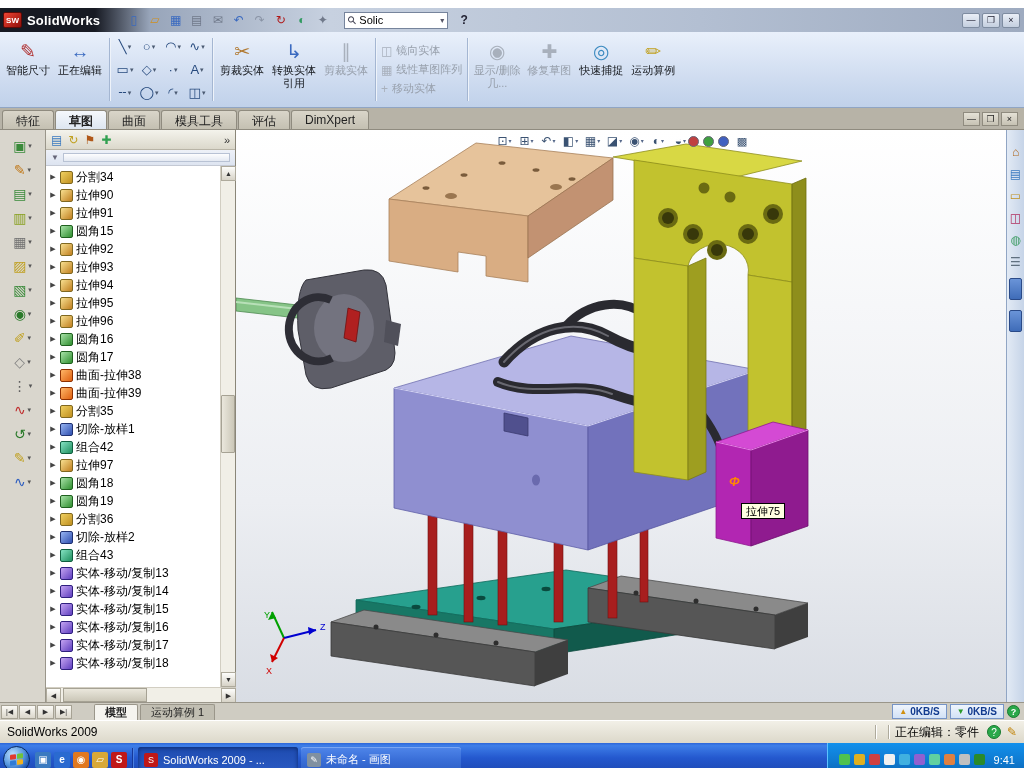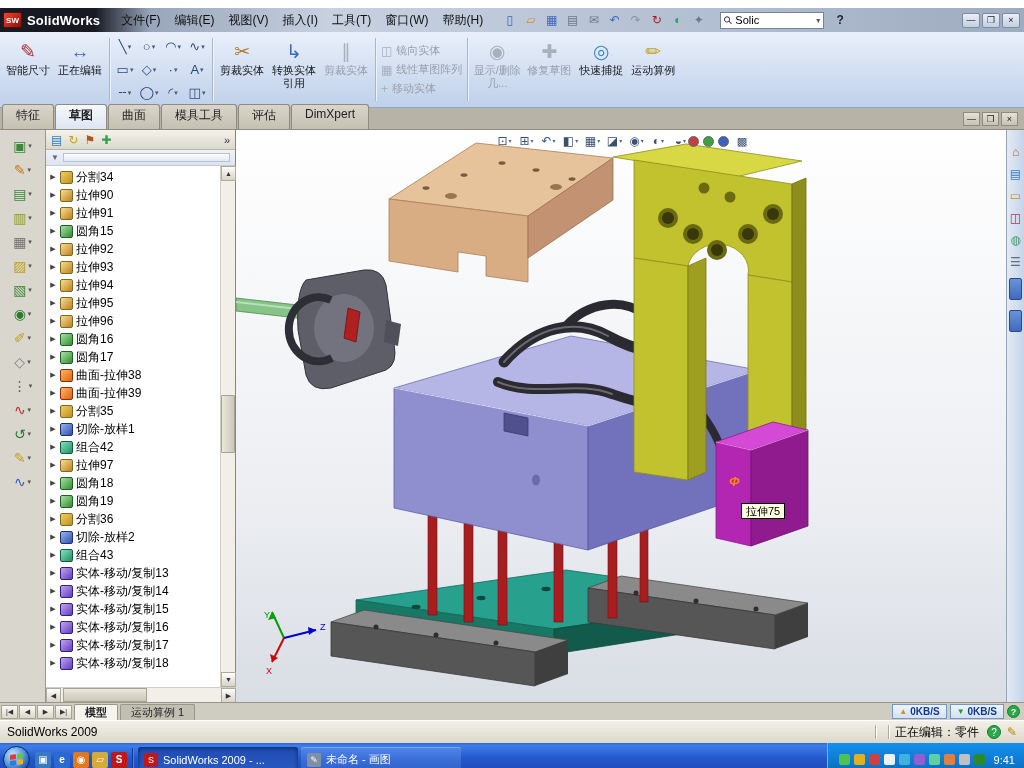--- a/index.html
+++ b/index.html
@@ -44,21 +44,21 @@
   .minigrid { display:grid; grid-template-columns:repeat(4,24px); grid-auto-rows:23px; align-content:center; }
   .minitool { display:flex; align-items:center; justify-content:center; font-size:13px; color:#274a7e; gap:1px; }
   .minitool .ma { font-size:7px; color:#4a5a72; }
   .stackcol { display:flex; flex-direction:column; justify-content:center; gap:4px; padding:0 2px; }
   .stackitem { display:flex; align-items:center; gap:4px; font-size:11px; color:#98a0ac; white-space:nowrap; }
   .stackitem .sg { font-size:12px; color:#a8b0bc; }
 
   
   .tabstrip { position:absolute; left:0; top:100px; width:1024px; height:22px; background:#b7b3a7;
     display:flex; align-items:flex-end; padding-left:2px; border-bottom:1px solid #8f8b7f; }
-  .ctab { height:25px; padding:2px 13px 0; font-size:12px; color:#222;
+  .ctab { height:19px; padding:2px 13px 0; font-size:12px; color:#222;
     background:linear-gradient(#d9d5c9,#c4c0b2); border:1px solid #8f8b7f; border-bottom:none;
     border-radius:3px 3px 0 0; margin-right:1px; }
   .ctab.active { background:linear-gradient(#f5f8fc,#dde6f1); font-weight:bold;margin-top:18px; }
   .docctl { margin-left:auto; display:flex; gap:2px; margin-right:6px; margin-bottom:3px; }
   .docctl span { width:17px; height:14px; background:linear-gradient(#e4e1d6,#c6c2b4); border:1px solid #8f8b7f;
     font-size:9px; display:flex; align-items:center; justify-content:center; color:#222; }
 
   
   .lefttools { position:absolute; left:0; top:122px; width:46px; height:572px; background:#d9d6cd;
     border-right:1px solid #9a968a; display:flex; flex-direction:column; align-items:center;
@@ -121,21 +121,21 @@
   
   .taskpane { position:absolute; left:1006px; top:122px; width:18px; height:572px;
     background:linear-gradient(90deg,#e2eaf5,#c6d4e8); border-left:1px solid #90a5c4;
     display:flex; flex-direction:column; align-items:center; padding-top:16px; gap:10px; }
   .tpicon { font-size:12px; line-height:1; }
   .tptab { width:13px; height:22px; background:linear-gradient(#6a94d8,#3f6cb8); border:1px solid #2a4a88;
     border-radius:2px; }
 
   
   .bottomtabs { position:absolute; left:0; top:694px; width:1024px; height:18px; background:#cfccc2;
-    border-top:1px solid #9a968a; display:flex; align-items:center; }
+    border-top:1px solid #9a968a; display:flex; align-items:center;gap:20px; }
   .navbtn { width:17px; height:14px; font-size:7px; display:flex; align-items:center; justify-content:center;
     background:linear-gradient(#fbfaf6,#dbd7cb); border:1px solid #a6a294; margin-left:1px; color:#333; }
   .btab { height:16px; padding:0 10px; font-size:11px; display:flex; align-items:center;
     border:1px solid #9a968a; border-bottom:none; background:#c1beb2; margin-left:2px;
     border-radius:2px 2px 0 0; color:#222; }
   .btab.active { background:#f5f4ef; font-weight:bold; }
   .netmeter { margin-left:auto; display:flex; align-items:center; gap:3px; margin-right:4px; }
   .netseg { display:flex; align-items:center; gap:3px; background:linear-gradient(#eff5fd,#d2e1f6);
     border:1px solid #7694c6; height:15px; padding:0 6px; font-size:10px; font-weight:bold; color:#113a8e; }
   .netarrow.up { color:#d09010; font-size:8px; }
@@ -181,30 +181,20 @@
   .clock { color:#fff; font-size:11px; margin-left:5px; }
 </style>
 </head>
 <body>
 
 <div id="screen">
 
   <div class="titlebar">
     <span class="sw-logo">SW</span>
     <span class="app-title">SolidWorks</span>
-    <div style="display:flex">
-
-    <span class="menu-item">文件(F)</span>
-        <span class="menu-item">编辑(E)</span>
-        <span class="menu-item">视图(V)</span>
-        <span class="menu-item">插入(I)</span>
-        <span class="menu-item">工具(T)</span>
-        <span class="menu-item">窗口(W)</span>
-        <span class="menu-item">帮助(H)</span>
-      </div>
     <div class="tb-quick">
 
     <span class="tb-qicon">
           <i style="font-style: normal; color: rgb(58, 106, 192);">▯</i>
         </span>
         <span class="tb-qicon">
           <i style="font-style: normal; color: rgb(208, 144, 32);">▱</i>
         </span>
         <span class="tb-qicon">
           <i style="font-style: normal; color: rgb(58, 106, 192);">▦</i>

